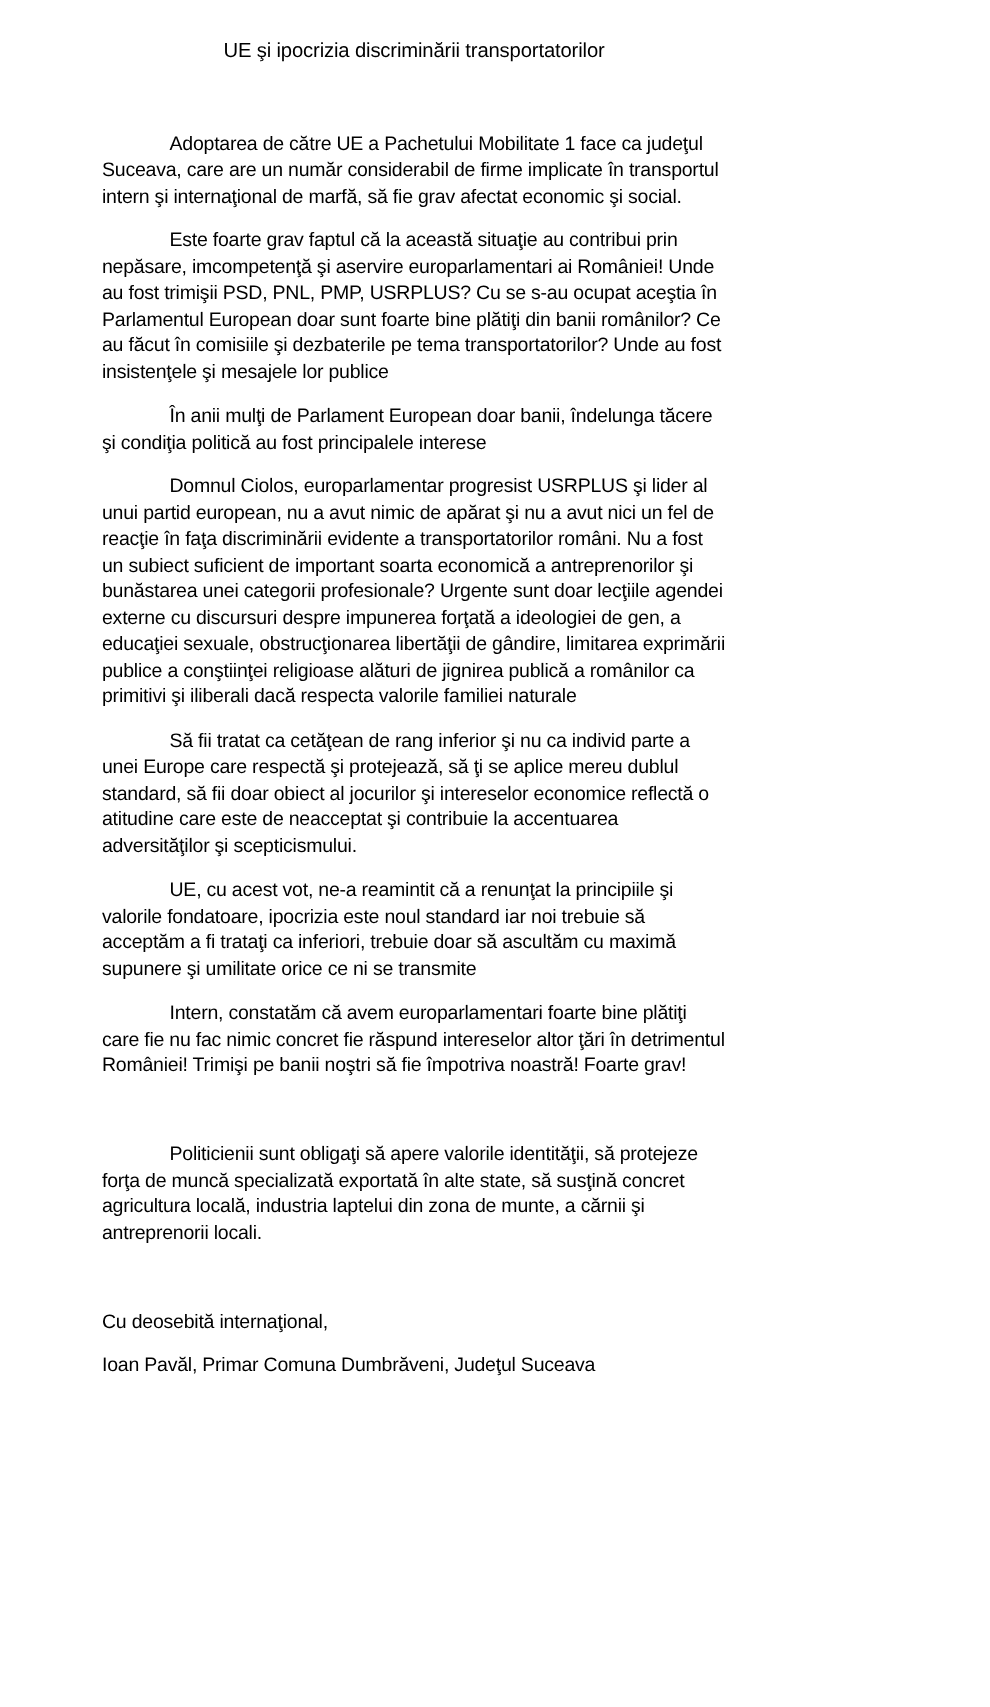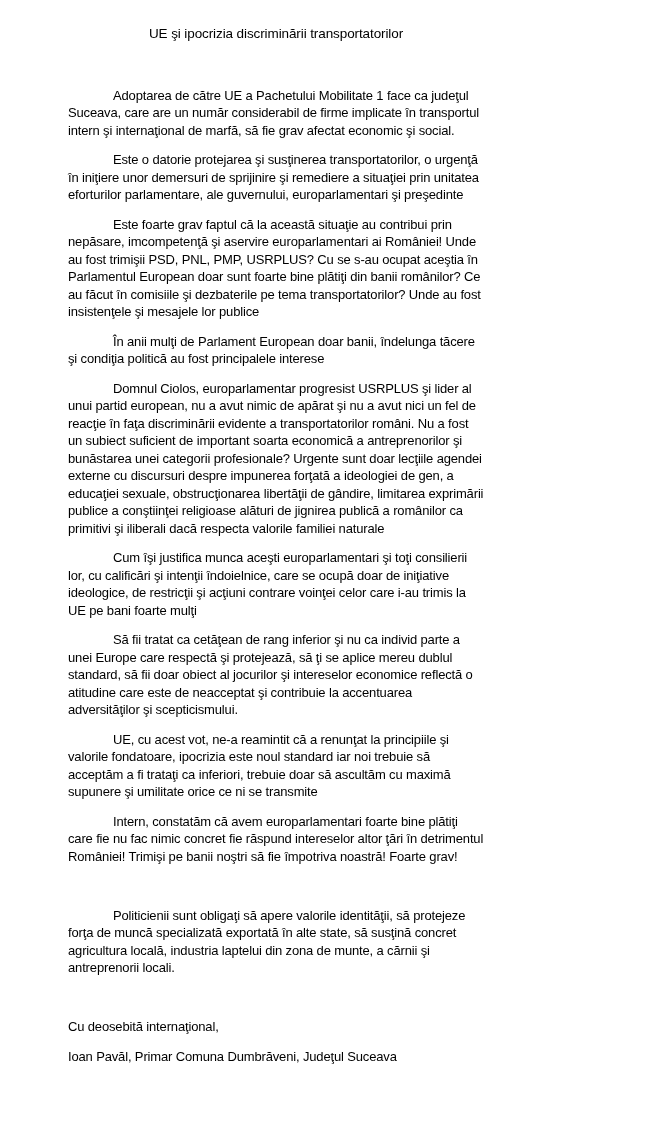--- a/index.html
+++ b/index.html
@@ -43,25 +43,23 @@
     margin: 0 0 12px 0;
   }
 </style>
 </head>
 <body>
 
 <main class="page">
   <h1 class="title">UE şi ipocrizia discriminării transportatorilor</h1>
   <div class="doc-body" id="paragraphs">
       <p class="indent">Adoptarea de către UE a Pachetului Mobilitate 1 face ca judeţul Suceava, care are un număr considerabil de firme implicate în transportul intern şi internaţional de marfă, să fie grav afectat economic şi social.</p>
-      <p class="indent">Este o datorie protejarea şi susţinerea transportatorilor, o urgenţă în iniţiere unor demersuri de sprijinire şi remediere a situaţiei prin unitatea eforturilor parlamentare, ale guvernului, europarlamentari şi preşedinte</p>
       <p class="indent">Este foarte grav faptul că la această situaţie au contribui prin nepăsare, imcompetenţă şi aservire europarlamentari ai României! Unde au fost trimişii PSD, PNL, PMP, USRPLUS? Cu se s-au ocupat aceştia în Parlamentul European doar sunt foarte bine plătiţi din banii românilor? Ce au făcut în comisiile şi dezbaterile pe tema transportatorilor? Unde au fost insistenţele şi mesajele lor publice</p>
       <p class="indent">În anii mulţi de Parlament European doar banii, îndelunga tăcere şi condiţia politică au fost principalele interese</p>
       <p class="indent">Domnul Ciolos, europarlamentar progresist USRPLUS şi lider al unui partid european, nu a avut nimic de apărat şi nu a avut nici un fel de reacţie în faţa discriminării evidente a transportatorilor români. Nu a fost un subiect suficient de important soarta economică a antreprenorilor şi bunăstarea unei categorii profesionale? Urgente sunt doar lecţiile agendei externe cu discursuri despre impunerea forţată a ideologiei de gen, a educaţiei sexuale, obstrucţionarea libertăţii de gândire, limitarea exprimării publice a conştiinţei religioase alături de jignirea publică a românilor ca primitivi şi iliberali dacă respecta valorile familiei naturale</p>
-      <p class="indent">Cum îşi justifica munca aceşti europarlamentari şi toţi consilierii lor, cu calificări şi intenţii îndoielnice, care se ocupă doar de iniţiative ideologice, de restricţii şi acţiuni contrare voinţei celor care i-au trimis la UE pe bani foarte mulţi</p>
       <p class="indent">Să fii tratat ca cetăţean de rang inferior şi nu ca individ parte a unei Europe care respectă şi protejează, să ţi se aplice mereu dublul standard, să fii doar obiect al jocurilor şi intereselor economice reflectă o atitudine care este de neacceptat şi contribuie la accentuarea adversităţilor şi scepticismului.</p>
       <p class="indent">UE, cu acest vot, ne-a reamintit că a renunţat la principiile şi valorile fondatoare, ipocrizia este noul standard iar noi trebuie să acceptăm a fi trataţi ca inferiori, trebuie doar să ascultăm cu maximă supunere şi umilitate orice ce ni se transmite</p>
       <p class="indent">Intern, constatăm că avem europarlamentari foarte bine plătiţi care fie nu fac nimic concret fie răspund intereselor altor ţări în detrimentul României! Trimişi pe banii noştri să fie împotriva noastră! Foarte grav!</p>
       <p class="blank"></p>
       <p class="indent">Politicienii sunt obligaţi să apere valorile identităţii, să protejeze forţa de muncă specializată exportată în alte state, să susţină concret agricultura locală, industria laptelui din zona de munte, a cărnii şi antreprenorii locali.</p>
       <p class="blank"></p>
       <p class="">Cu deosebită internaţional,</p>
       <p class="">Ioan Pavăl, Primar Comuna Dumbrăveni, Judeţul Suceava</p>
     </div>
 </main>

